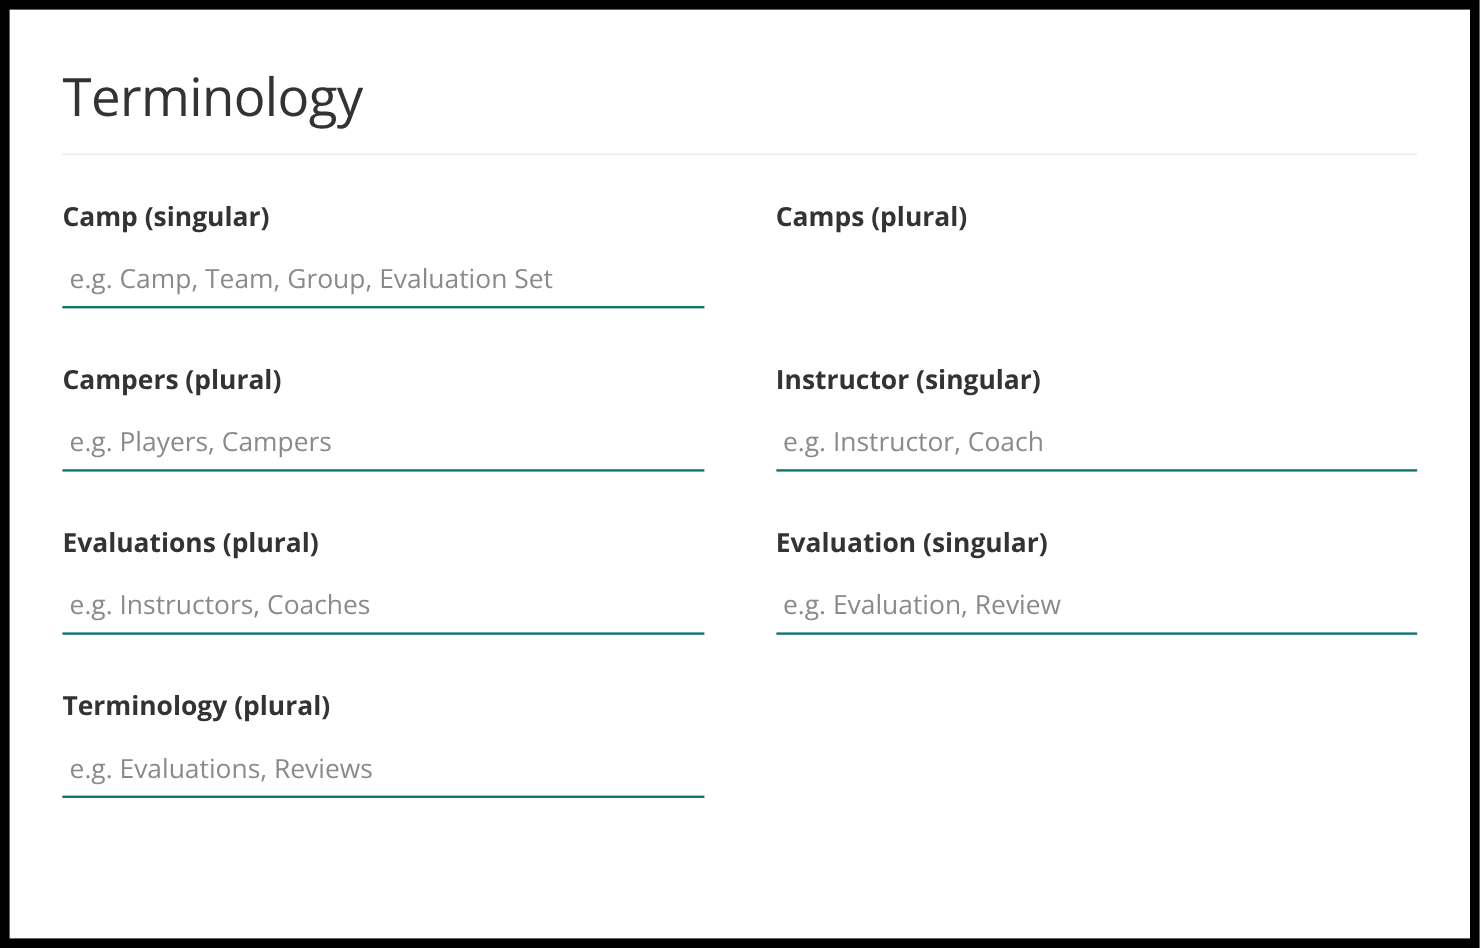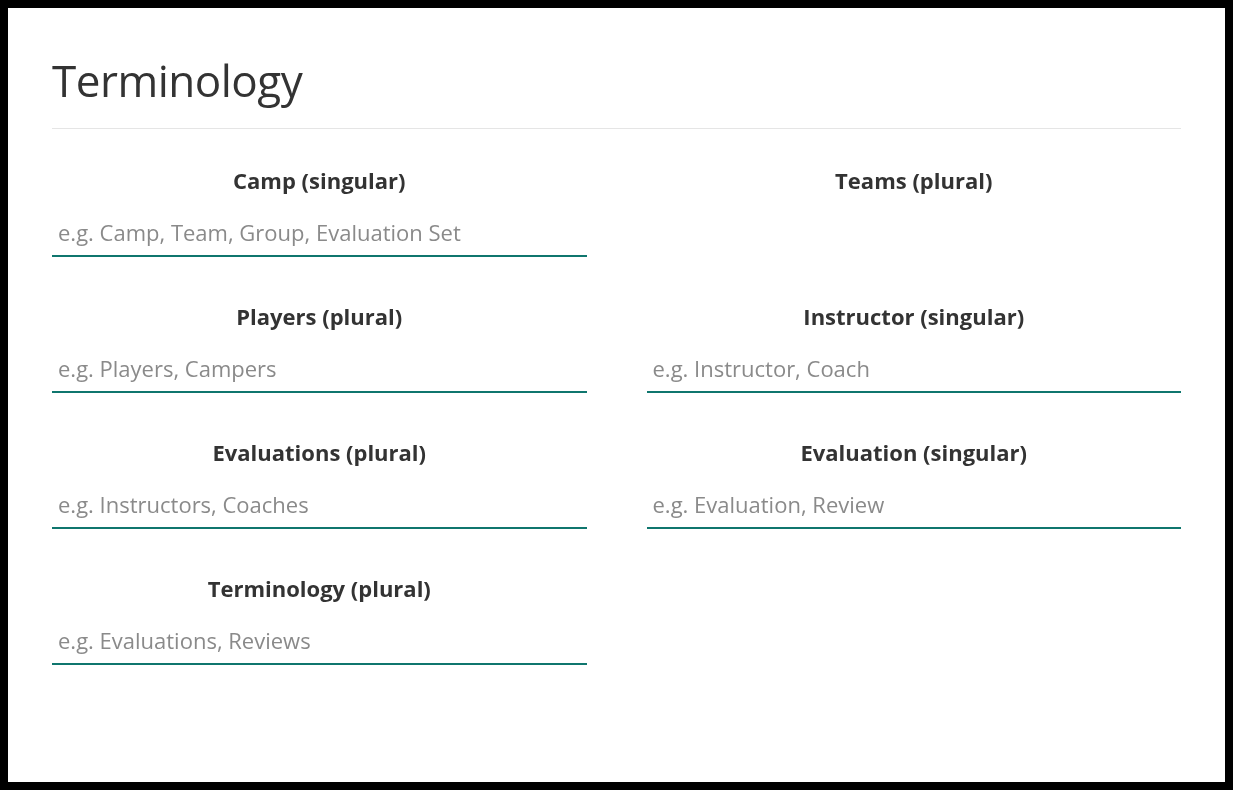--- a/index.html
+++ b/index.html
@@ -41,21 +41,20 @@
     }
     .field-group {
       display: flex;
       flex-direction: column;
     }
     .field-label {
       font-size: 22px;
       font-weight: 700;
       color: #333;
       margin-bottom: 16px;
-      text-align: center;
     }
     .field-input {
       width: 100%;
       border: none;
       border-bottom: 2px solid #0f766e;
       font-size: 22px;
       color: #333;
       padding: 6px 6px 8px 6px;
       outline: none;
       background: transparent;
@@ -73,26 +72,26 @@
   <h1 class="section-title">Terminology</h1>
 
   <div class="grid">
 
     <div class="field-group">
       <label class="field-label">Camp (singular)</label>
       <input class="field-input" type="text" placeholder="e.g. Camp, Team, Group, Evaluation Set" style="">
     </div>
 
     <div class="field-group">
-      <label class="field-label">Teams (plural)</label>
+      <label class="field-label">Camps (plural)</label>
     </div>
 
 
     <div class="field-group">
-      <label class="field-label">Players (plural)</label>
+      <label class="field-label">Campers (plural)</label>
       <input class="field-input" type="text" placeholder="e.g. Players, Campers" style="">
     </div>
 
     <div class="field-group">
       <label class="field-label">Instructor (singular)</label>
       <input class="field-input" type="text" placeholder="e.g. Instructor, Coach" style="">
     </div>
 
     <div class="field-group">
       <label class="field-label">Evaluations (plural)</label>

